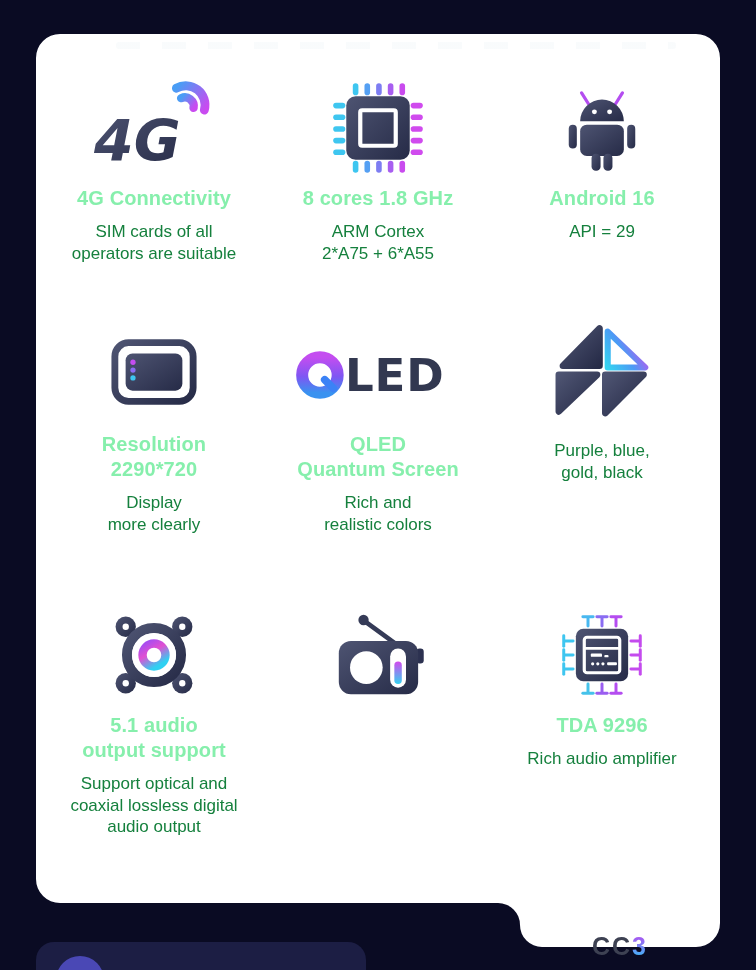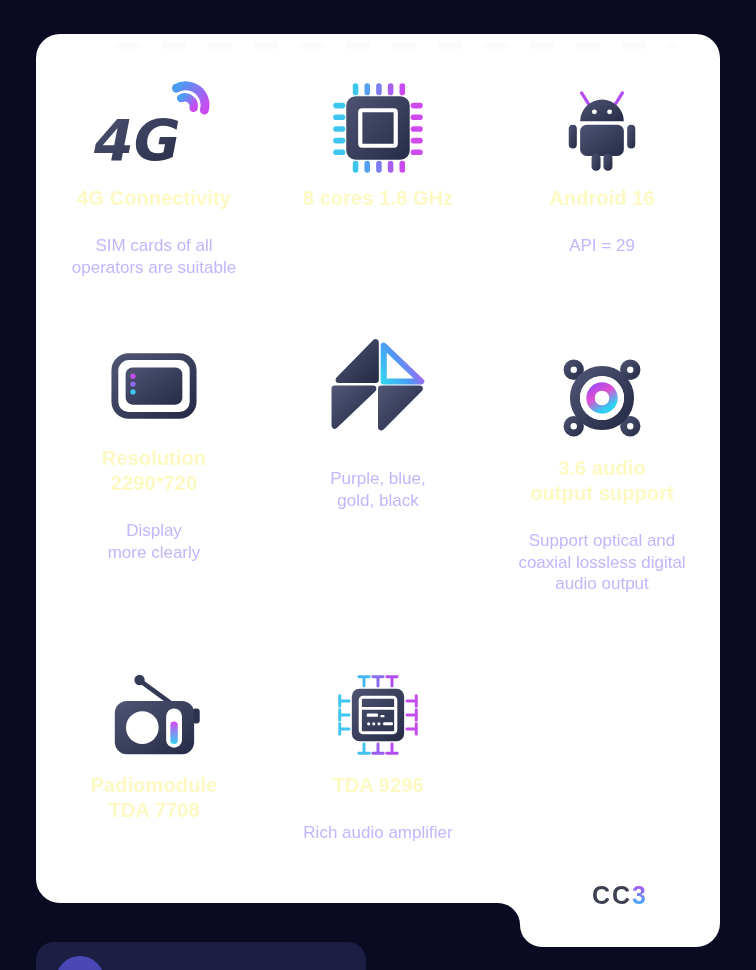--- a/index.html
+++ b/index.html
@@ -13,33 +13,33 @@
     position:absolute;left:36px;top:34px;width:684px;z-index:2;
     display:grid;grid-template-columns:repeat(3,1fr);
     padding:38px 6px 0;box-sizing:border-box;
     row-gap:54px;
   }
   .cell{text-align:center;}
   .cell.r3{margin-top:10px;}
   .icon-box{height:112px;display:flex;align-items:center;justify-content:center;}
   .title{
     margin-top:2px;font-size:20px;line-height:25px;font-weight:700;
-    color:#fef9c3;white-space:pre-line;letter-spacing:.1px;
+    color:#86efac;white-space:pre-line;letter-spacing:.1px;
   }
   .subtitle{
-    margin-top:24px;font-size:17px;line-height:21.5px;color:#c4b5fd;
+    margin-top:10px;font-size:17px;line-height:21.5px;color:#15803d;
     white-space:pre-line;
   }
   .faint-dashes{
     position:absolute;left:116px;top:42px;width:560px;height:7px;z-index:1;
     background:repeating-linear-gradient(90deg,#f4f8fa 0 24px,transparent 24px 46px);
     opacity:.55;border-radius:3px;
   }
   .tab-logo{
-    position:absolute;left:520px;top:873px;width:200px;height:44px;z-index:2;
+    position:absolute;left:520px;top:924px;width:200px;height:44px;z-index:2;
     display:flex;align-items:center;justify-content:center;
     font-size:25px;font-weight:700;letter-spacing:2px;
   }
   .logo-cc{color:#3d4152;}
   .logo-3{
     background:linear-gradient(180deg,#b44df0 10%,#38bdf8 90%);
     -webkit-background-clip:text;background-clip:text;
     color:transparent;
   }
   .next-card{
@@ -133,20 +133,22 @@
           <rect x="95" y="45.5" width="13" height="6" rx="3" fill="#d04bee"></rect>
           <rect x="95" y="58" width="13" height="6" rx="3" fill="#d04bee"></rect>
           <rect x="95" y="70.5" width="13" height="6" rx="3" fill="#d04bee"></rect>
           <rect x="95" y="83" width="13" height="6" rx="3" fill="#d04bee"></rect>
         </g>
         <rect x="26" y="26" width="68" height="68" rx="10" fill="url(#gdark)"></rect>
         <rect x="41" y="41" width="38" height="38" rx="2" fill="none" stroke="#ffffff" stroke-width="4.5"></rect>
       </svg>
     </div>
     <div class="title">8 cores 1.8 GHz</div>
+    <div class="subtitle">ARM Cortex
+2*A75 + 6*A55</div>
   </div>
 
   <div class="cell">
     <div class="icon-box">
       <svg width="114" height="104" viewBox="0 0 120 104">
         <line x1="46" y1="27" x2="38.5" y2="15" stroke="#b44df0" stroke-width="3.4" stroke-linecap="round"></line>
         <line x1="74" y1="27" x2="81.5" y2="15" stroke="#b44df0" stroke-width="3.4" stroke-linecap="round"></line>
         <path d="M 37 45 A 23 23 0 0 1 83 45 Z" fill="url(#gdark)"></path>
         <circle cx="52" cy="35" r="2.6" fill="#ffffff"></circle>
         <circle cx="68" cy="35" r="2.6" fill="#ffffff"></circle>
@@ -170,20 +172,33 @@
         <circle cx="38.5" cy="42" r="2.7" fill="#8b6cf2"></circle>
         <circle cx="38.5" cy="50" r="2.7" fill="#3ec6f0"></circle>
       </svg>
     </div>
     <div class="title">Resolution
 2290*720</div>
     <div class="subtitle">Display
 more clearly</div>
   </div>
 
+  <div class="cell">
+    <div class="icon-box">
+      <svg width="168" height="64" viewBox="0 0 175 64">
+        <circle cx="27" cy="33" r="18.5" fill="none" stroke="url(#gq)" stroke-width="12.5"></circle>
+        <line x1="32" y1="38" x2="41" y2="47" stroke="#3b82f6" stroke-width="8" stroke-linecap="round"></line>
+        <text x="53" y="50" font-size="47" font-weight="bold" fill="#323850" letter-spacing="1">LED</text>
+      </svg>
+    </div>
+    <div class="title">QLED
+Quantum Screen</div>
+    <div class="subtitle">Rich and
+realistic colors</div>
+  </div>
 
   <div class="cell">
     <div class="icon-box">
       <svg width="106" height="106" viewBox="0 0 130 130">
         <path d="M 62 9 L 62 55 L 17 55 Z" fill="url(#gdark)" stroke="url(#gdark)" stroke-width="8" stroke-linejoin="round"></path>
         <path d="M 72 13 L 118 57 L 72 57 Z" fill="#ffffff" stroke="url(#gtr)" stroke-width="7.5" stroke-linejoin="round"></path>
         <path d="M 12 66 L 59 66 L 12 111 Z" fill="url(#gdark)" stroke="url(#gdark)" stroke-width="8" stroke-linejoin="round"></path>
         <path d="M 69 66 L 116 66 L 69 113 Z" fill="url(#gdark)" stroke="url(#gdark)" stroke-width="8" stroke-linejoin="round"></path>
       </svg>
     </div>
@@ -200,41 +215,39 @@
         <circle cx="92" cy="92" r="11.5" fill="url(#gdark)"></circle>
         <circle cx="28" cy="28" r="3.6" fill="#ffffff"></circle>
         <circle cx="92" cy="28" r="3.6" fill="#ffffff"></circle>
         <circle cx="28" cy="92" r="3.6" fill="#ffffff"></circle>
         <circle cx="92" cy="92" r="3.6" fill="#ffffff"></circle>
         <circle cx="60" cy="60" r="30.5" fill="none" stroke="url(#gdark)" stroke-width="11.5"></circle>
         <circle cx="60" cy="60" r="25" fill="#ffffff"></circle>
         <circle cx="60" cy="60" r="13" fill="#ffffff" stroke="url(#gspk)" stroke-width="9.5"></circle>
       </svg>
     </div>
-    <div class="title">3.6 audio
+    <div class="title">5.1 audio
 output support</div>
     <div class="subtitle">Support optical and
 coaxial lossless digital
 audio output</div>
   </div>
 
   <div class="cell r3">
     <div class="icon-box">
       <svg width="112" height="98" viewBox="0 0 120 98">
         <line x1="46" y1="13" x2="79" y2="37" stroke="#353b57" stroke-width="5" stroke-linecap="round"></line>
         <circle cx="44.5" cy="11.5" r="5.5" fill="#353b57"></circle>
         <rect x="101" y="42" width="8" height="16" rx="3.5" fill="#2c3150"></rect>
         <rect x="18" y="34" width="85" height="57" rx="13" fill="url(#gdark)"></rect>
         <circle cx="47.5" cy="62.5" r="17.5" fill="#ffffff"></circle>
         <rect x="73" y="42" width="17" height="42" rx="8.5" fill="#ffffff"></rect>
         <rect x="77.5" y="56" width="8" height="24" rx="4" fill="url(#gbar)"></rect>
       </svg>
     </div>
-    <div class="title">Padiomodule
-TDA 7708</div>
   </div>
 
   <div class="cell r3">
     <div class="icon-box">
       <svg width="112" height="112" viewBox="0 0 120 120">
         <g stroke-linecap="round">
           <g stroke="#49b8f0" stroke-width="3.2">
               <line x1="45" y1="20" x2="45" y2="29"></line>
               <line x1="39.5" y1="19" x2="50.5" y2="19"></line>
             </g>

